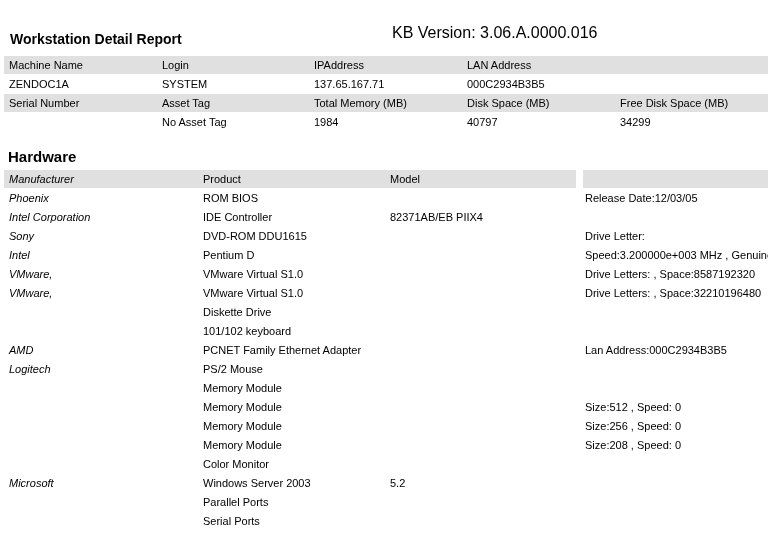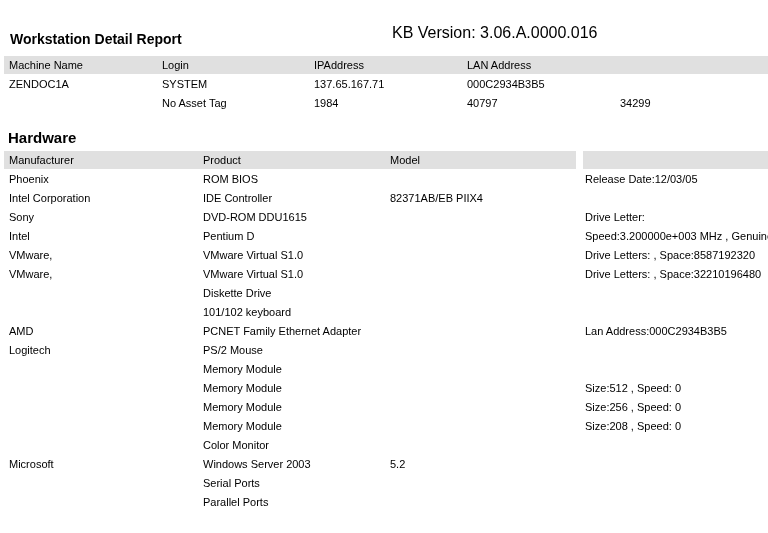--- a/index.html
+++ b/index.html
@@ -23,21 +23,21 @@
   .band-hw-right{left:583px;right:0;}
   
   .summary .c1{left:9px;}
   .summary .c2{left:162px;}
   .summary .c3{left:314px;}
   .summary .c4{left:467px;}
   .summary .c5{left:620px;}
   
   .hw-title-wrap{position:relative;height:38px;}
   .hw-section-title{position:absolute;left:8px;top:16px;font-size:15px;font-weight:bold;white-space:nowrap;}
-  .hw .cm{left:9px;}
+  .hw .cm{left:9px;font-style:italic;}
   .hw .cp{left:203px;}
   .hw .cmo{left:390px;}
   .hw .cd{left:585px;}
 </style>
 </head>
 <body>
 
 <div class="page">
 
   <div class="title-bar">
@@ -53,20 +53,28 @@
       <span class="cell c3">IPAddress</span>
       <span class="cell c4">LAN Address</span>
     </div>
     <div class="row">
       <span class="cell c1">ZENDOC1A</span>
       <span class="cell c2">SYSTEM</span>
       <span class="cell c3">137.65.167.71</span>
       <span class="cell c4">000C2934B3B5</span>
     </div>
     <div class="row">
+      <div class="band band-full"></div>
+      <span class="cell c1">Serial Number</span>
+      <span class="cell c2">Asset Tag</span>
+      <span class="cell c3">Total Memory (MB)</span>
+      <span class="cell c4">Disk Space (MB)</span>
+      <span class="cell c5">Free Disk Space (MB)</span>
+    </div>
+    <div class="row">
       <span class="cell c1"></span>
       <span class="cell c2">No Asset Tag</span>
       <span class="cell c3">1984</span>
       <span class="cell c4">40797</span>
       <span class="cell c5">34299</span>
     </div>
   </div>
 
   <div class="hw-title-wrap">
     <div class="hw-section-title">Hardware</div>
@@ -171,26 +179,26 @@
     <span class="cell cd"></span>
   </div>
         <div class="row">
     <span class="cell cm">Microsoft</span>
     <span class="cell cp">Windows Server 2003</span>
     <span class="cell cmo">5.2</span>
     <span class="cell cd"></span>
   </div>
         <div class="row">
     <span class="cell cm"></span>
+    <span class="cell cp">Parallel Ports</span>
+    <span class="cell cmo"></span>
+    <span class="cell cd"></span>
+  </div>
+        <div class="row">
+    <span class="cell cm"></span>
     <span class="cell cp">Serial Ports</span>
     <span class="cell cmo"></span>
     <span class="cell cd"></span>
   </div>
-        <div class="row">
-    <span class="cell cm"></span>
-    <span class="cell cp">Parallel Ports</span>
-    <span class="cell cmo"></span>
-    <span class="cell cd"></span>
-  </div>
       </div>
   </div>
 
 </div>
 
 </body></html>

